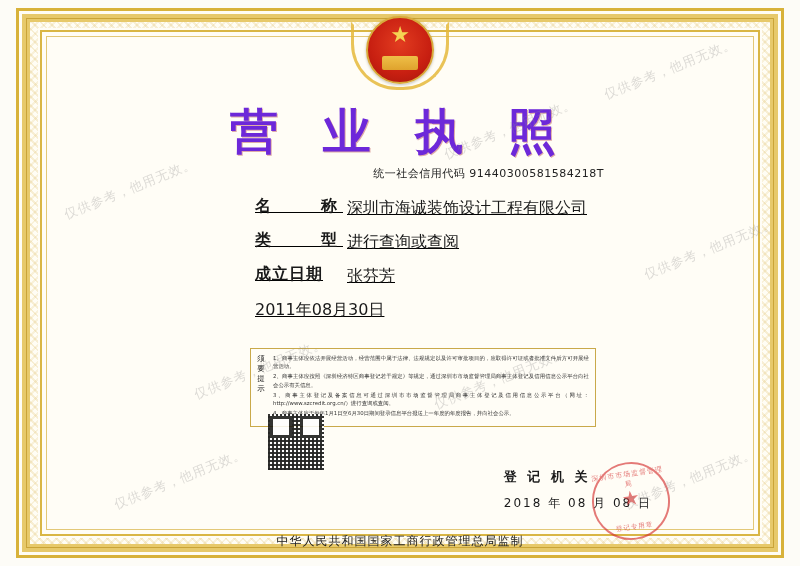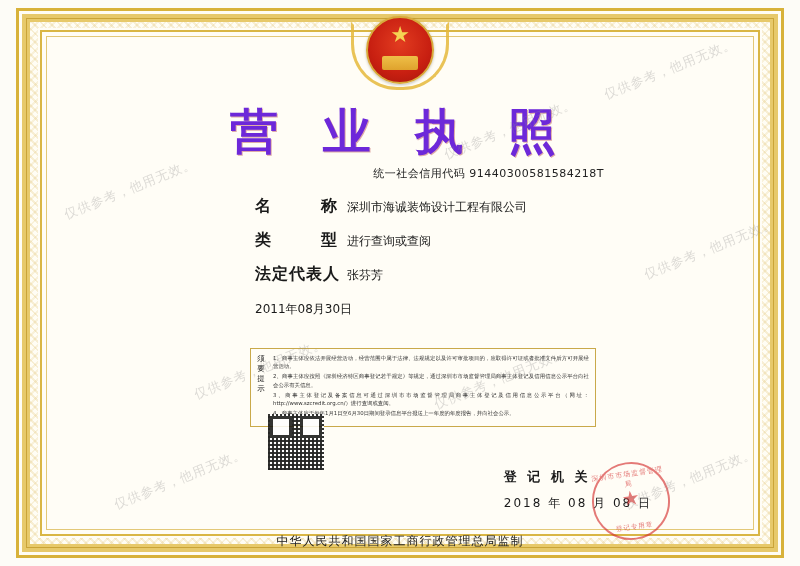--- a/index.html
+++ b/index.html
@@ -99,39 +99,39 @@
   .credit-code{
     position:absolute;right:196px;top:166px;
     font-size:11px;color:#333;letter-spacing:.5px;
     white-space:nowrap;
   }
   .credit-code .label{color:#222;}
   .credit-code .value{color:#222;}
 
   
   .fields{
-    position:absolute;left:255px;top:196px;right:150px;
+    position:absolute;left:255px;top:196px;right:150px;text-decoration:underline;
   }
   .field{
     display:flex;
     align-items:flex-start;
     margin-bottom:13px;
   }
   .field .lab{
     width:92px;
     flex:0 0 92px;
     font-size:16px;
     font-weight:bold;
     color:#1a1a1a;
     letter-spacing:6px;
     white-space:nowrap;
   }
   .field .lab.wide{letter-spacing:1px;}
   .field .val{
-    font-size:12px;
+    font-size:16px;
     color:#1a1a1a;
     line-height:17px;
     padding-top:3px;
   }
   .field .val .l2{display:block;}
 
   
   .notice{
     position:absolute;left:250px;top:348px;width:346px;
     border:1px solid #c9a94a;
@@ -257,21 +257,21 @@
         <span>深圳市海诚装饰设计工程有限公司</span>
       </div>
     </div>
     <div class="field">
       <div class="lab">类　　型</div>
       <div class="val">
         <span>进行查询或查阅</span>
       </div>
     </div>
     <div class="field">
-      <div class="lab wide">法定代表人</div>
+      <div class="lab wide">成立日期</div>
       <div class="val">
         <span>张芬芳</span>
       </div>
     </div>
     <div class="field">
       <div class="val">
         <span>2011年08月30日</span>
       </div>
     </div>
   </div>

